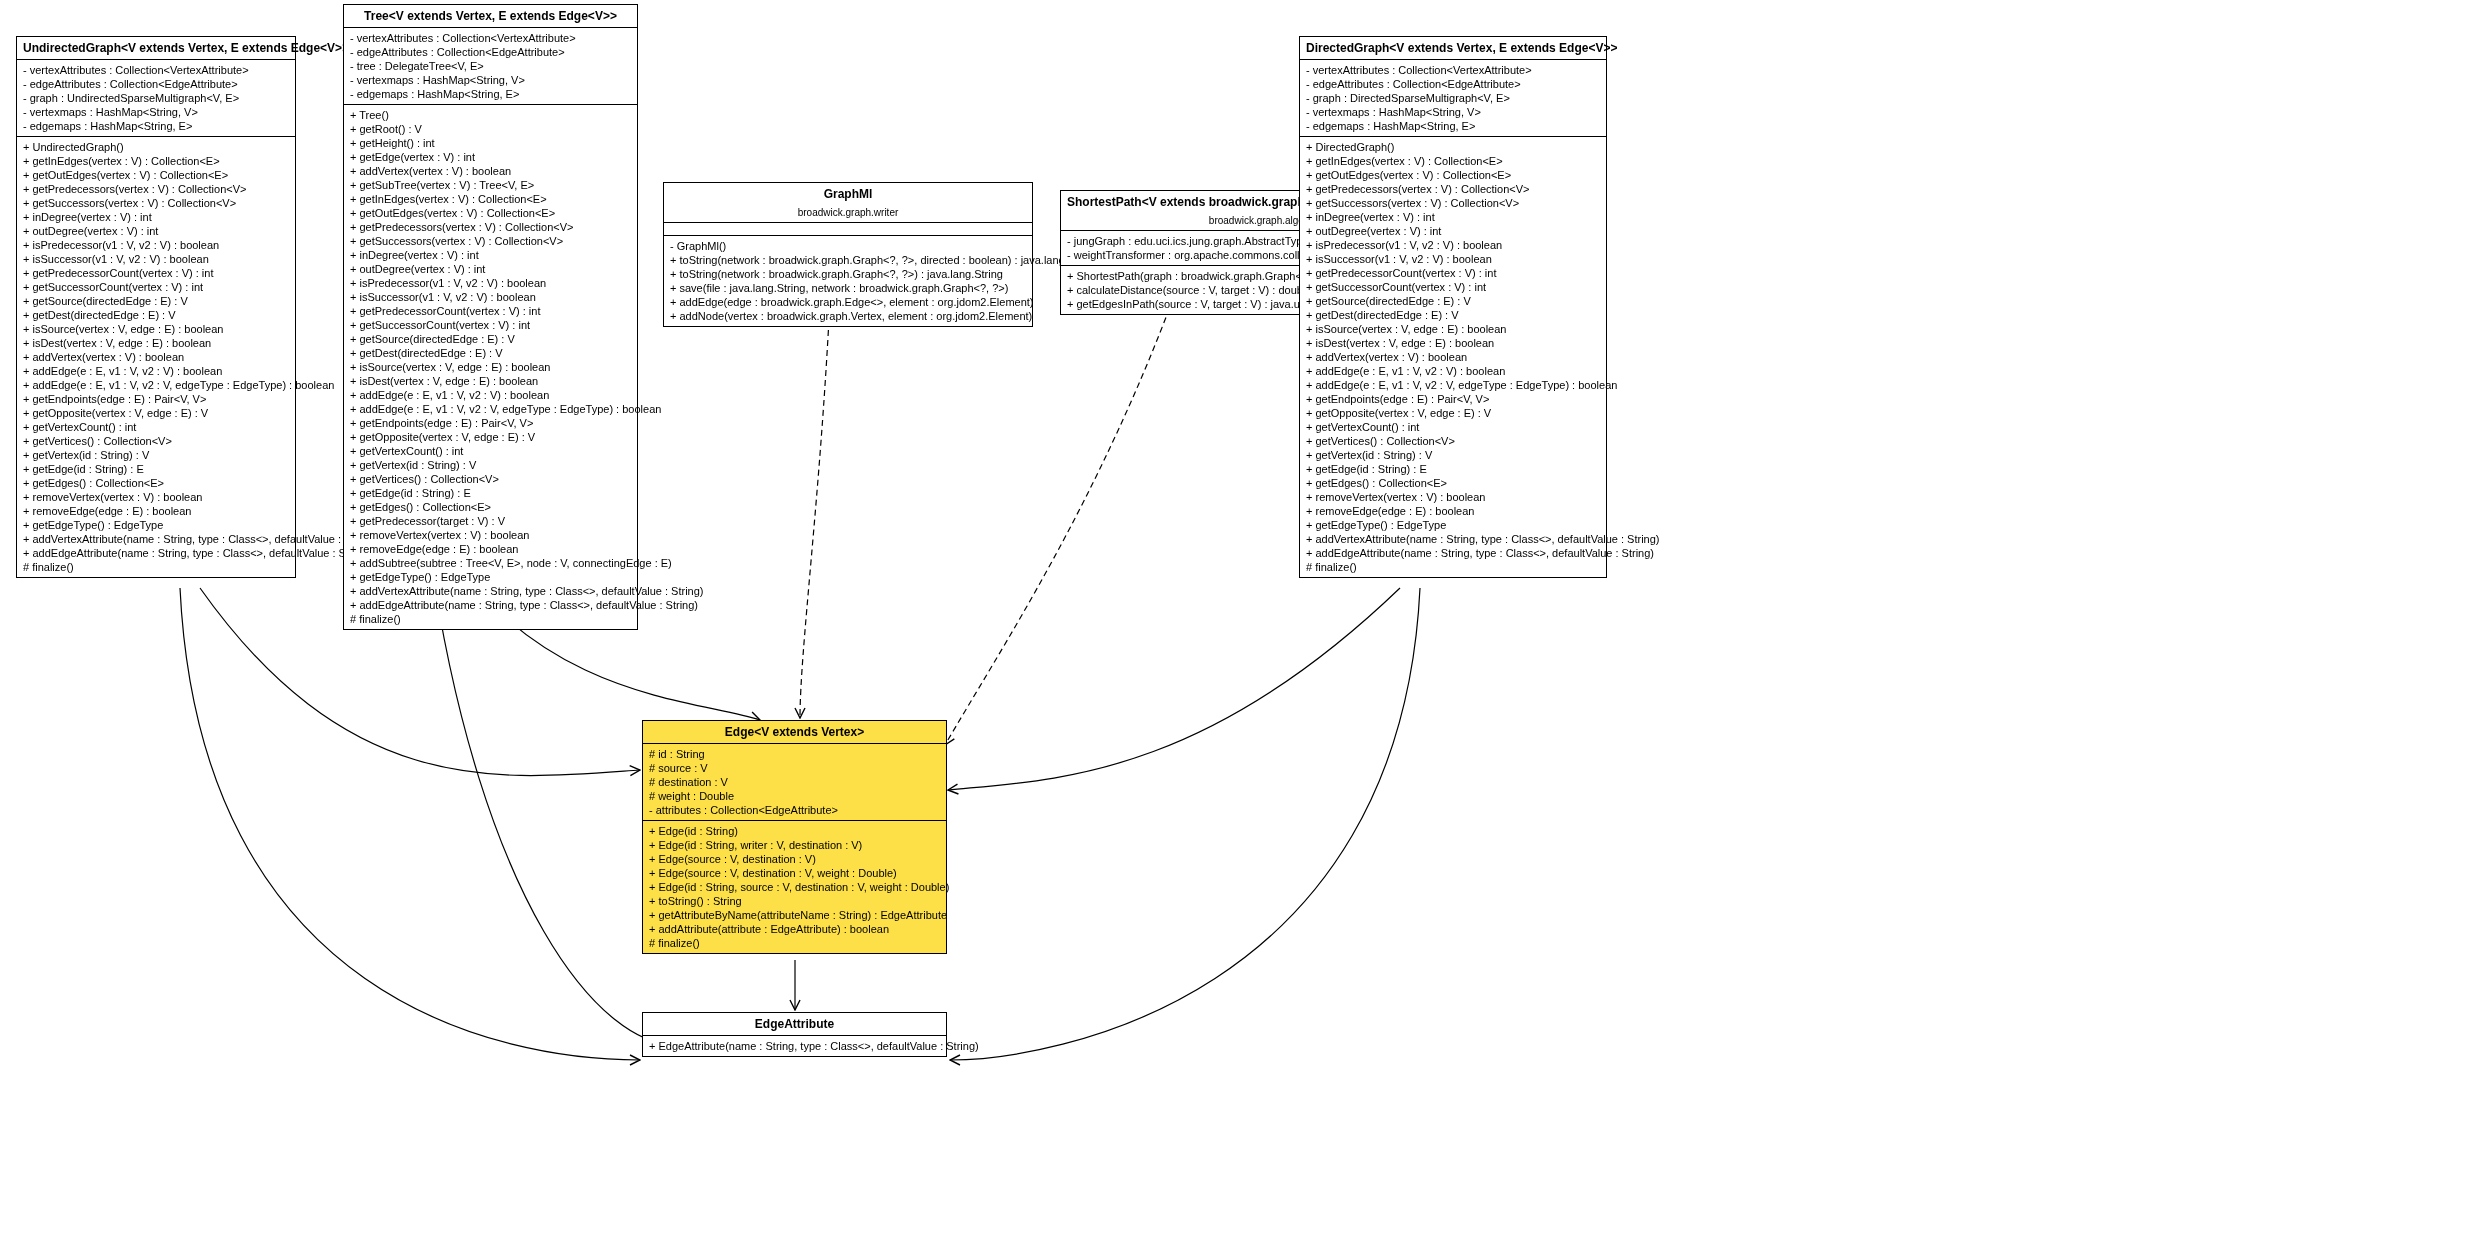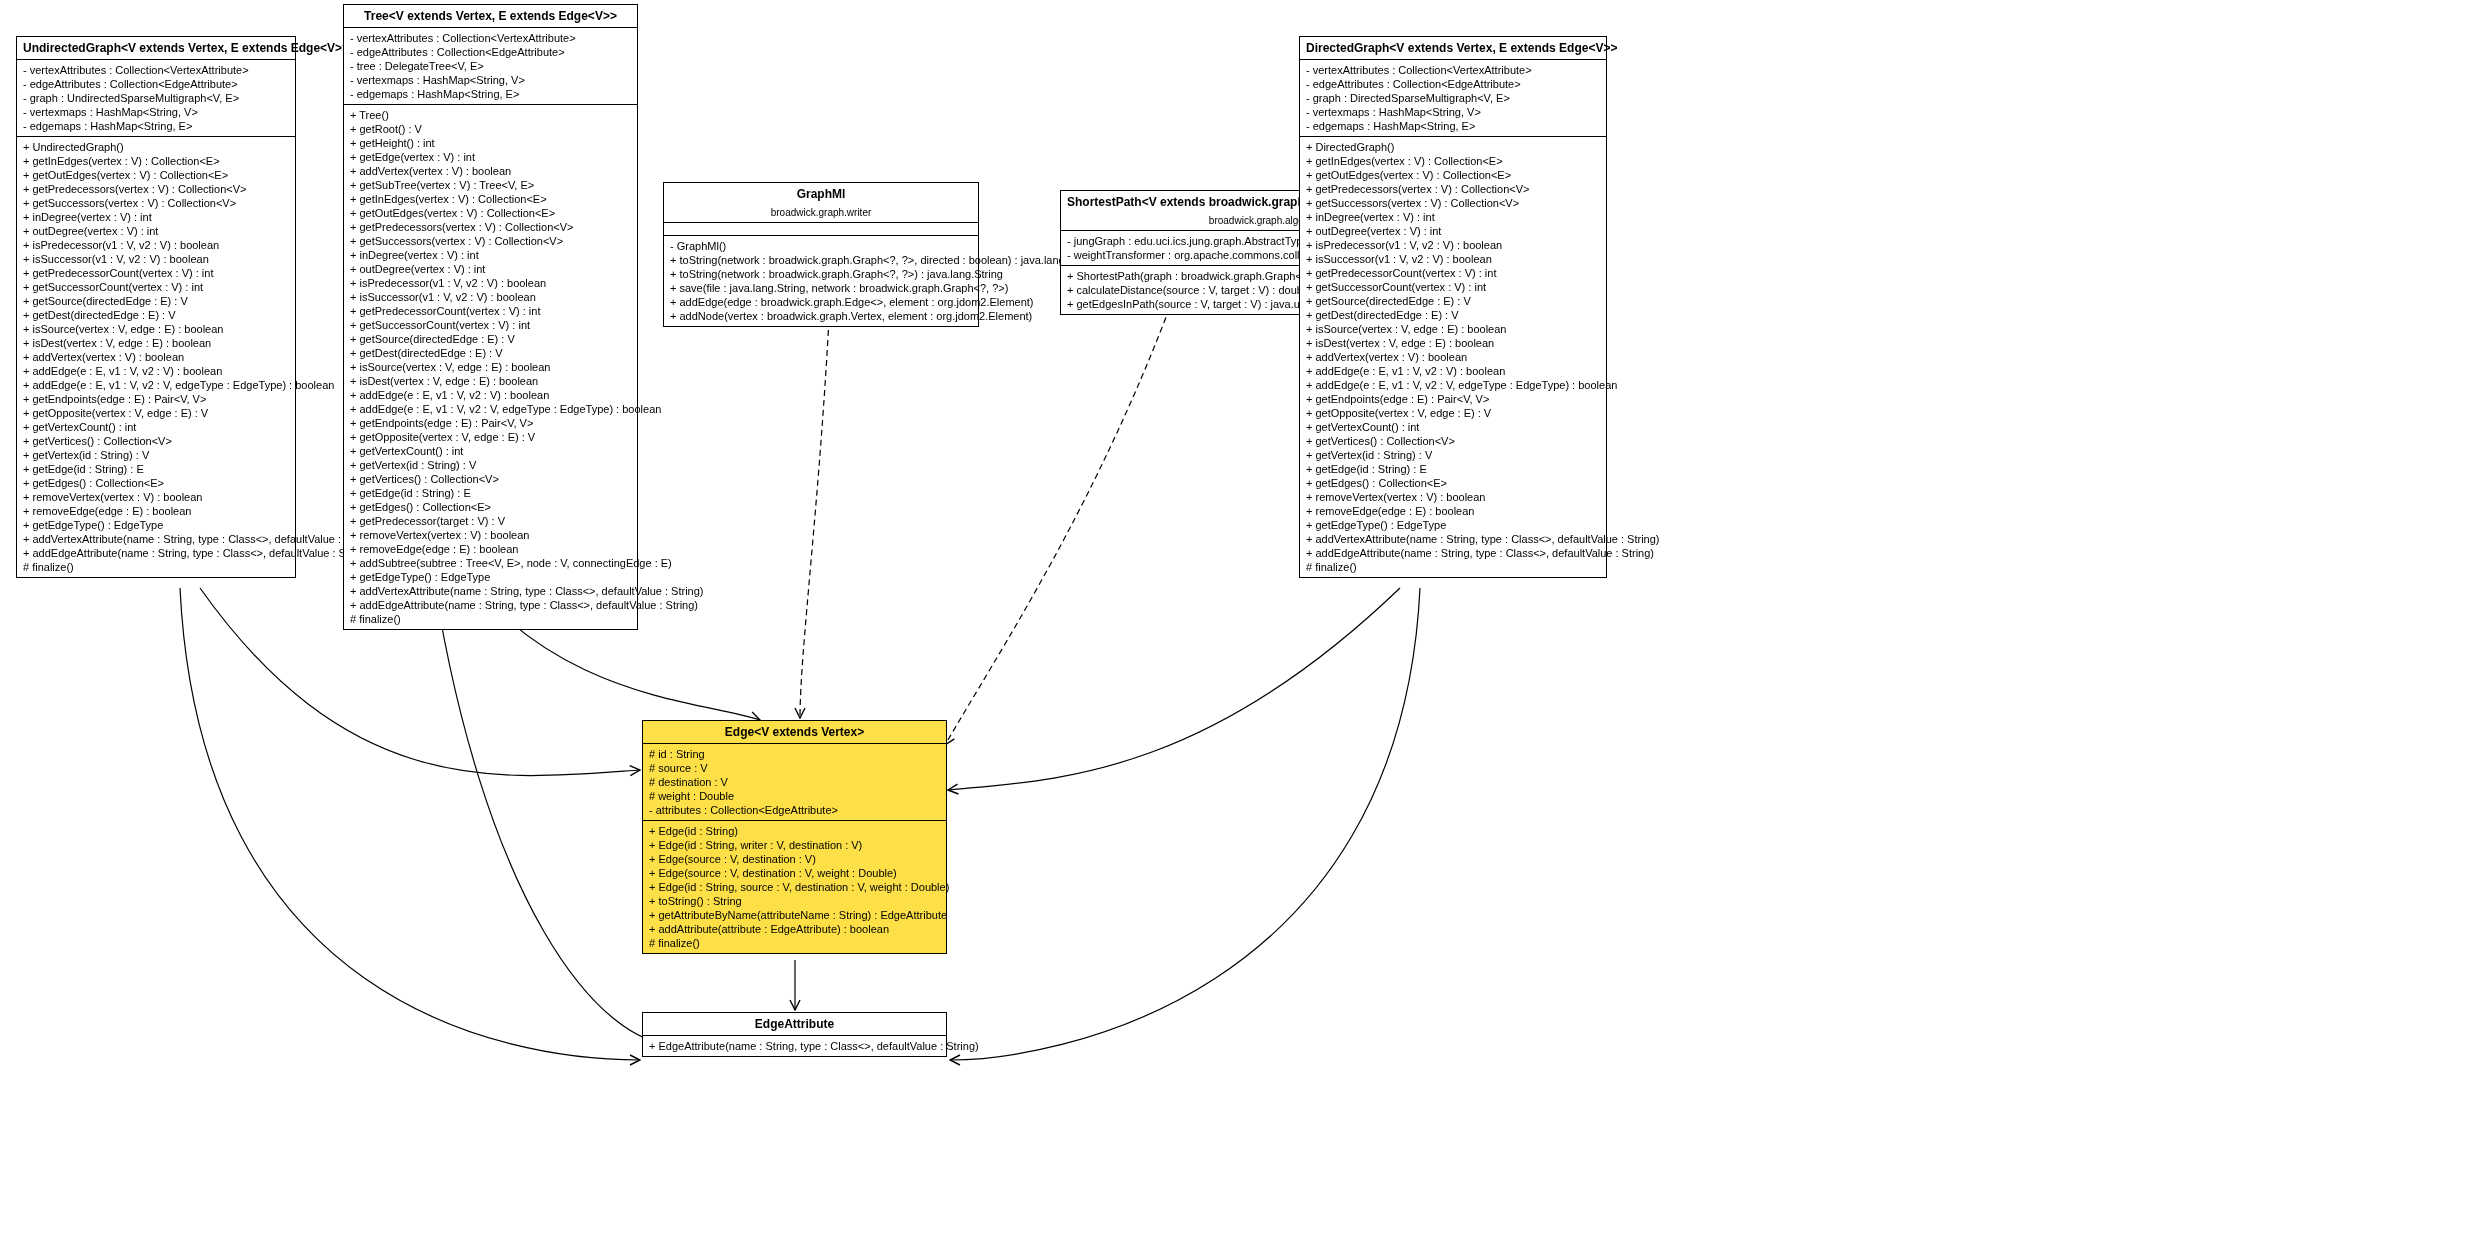--- a/index.html
+++ b/index.html
@@ -179,21 +179,21 @@
         <div class="uml-line">+ removeVertex(vertex : V) : boolean</div>
         <div class="uml-line">+ removeEdge(edge : E) : boolean</div>
         <div class="uml-line">+ addSubtree(subtree : Tree&lt;V, E&gt;, node : V, connectingEdge : E)</div>
         <div class="uml-line">+ getEdgeType() : EdgeType</div>
         <div class="uml-line">+ addVertexAttribute(name : String, type : Class&lt;&gt;, defaultValue : String)</div>
         <div class="uml-line">+ addEdgeAttribute(name : String, type : Class&lt;&gt;, defaultValue : String)</div>
         <div class="uml-line"># finalize()</div>
       </div>
   </div>
 
-  <div class="uml-class" style="left:663px; top:182px; width:316px;">
+  <div class="uml-class" style="left:663px; top:182px; width:370px;">
     <div class="uml-title-block">
       <div class="uml-title">GraphMl</div>
       <div class="uml-subtitle">broadwick.graph.writer</div>
     </div>
     <div class="uml-section" style="height:6px;"></div>
     <div class="uml-section">
         <div class="uml-line">- GraphMl()</div>
         <div class="uml-line">+ toString(network : broadwick.graph.Graph&lt;?, ?&gt;, directed : boolean) : java.lang.String</div>
         <div class="uml-line">+ toString(network : broadwick.graph.Graph&lt;?, ?&gt;) : java.lang.String</div>
         <div class="uml-line">+ save(file : java.lang.String, network : broadwick.graph.Graph&lt;?, ?&gt;)</div>

